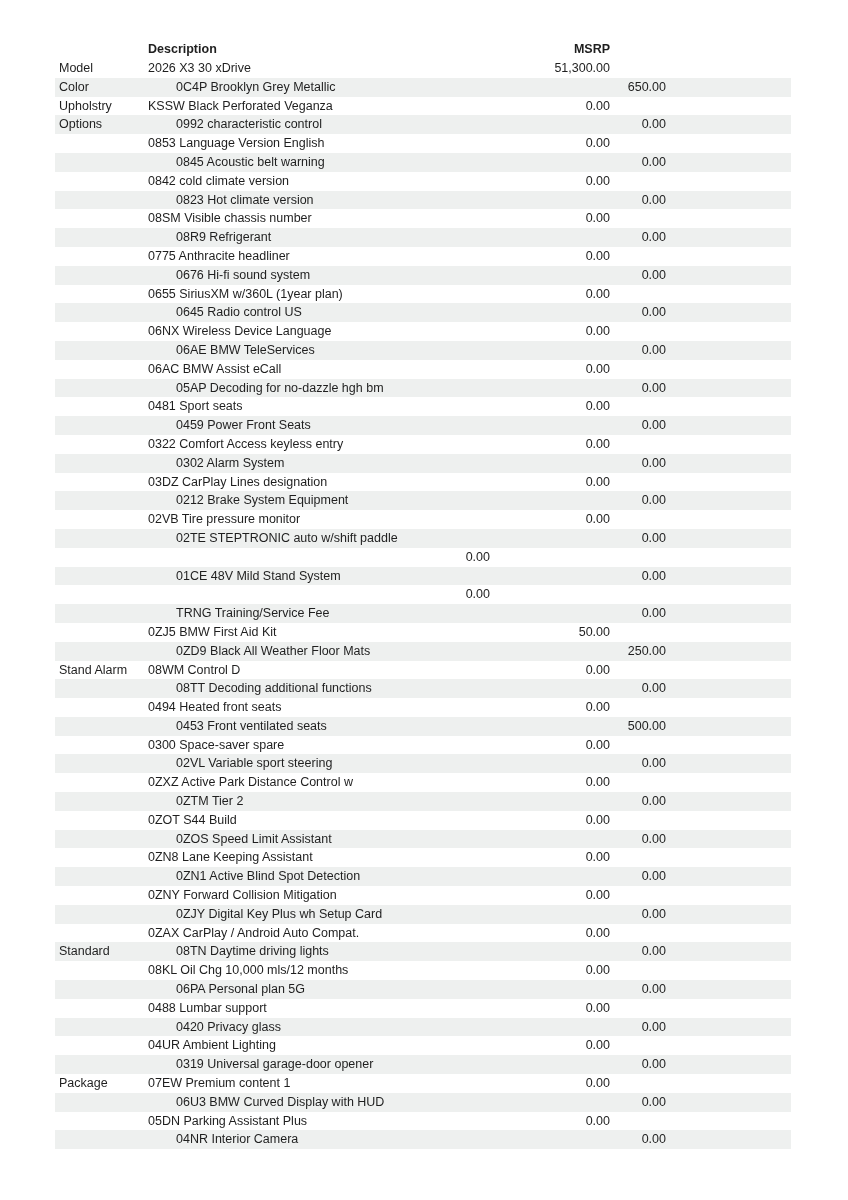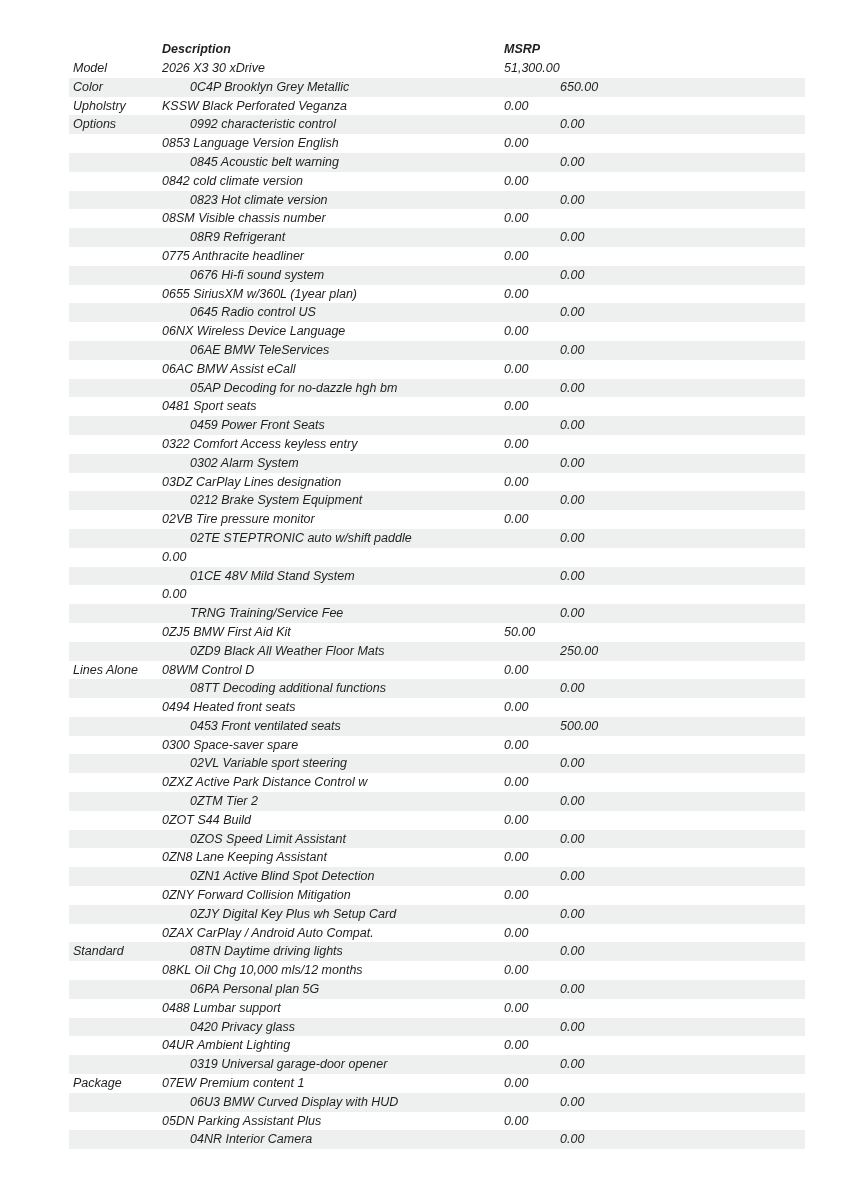--- a/index.html
+++ b/index.html
@@ -10,24 +10,23 @@
   body {
     width: 848px;
     height: 1200px;
     position: relative;
     font-family: "Liberation Sans", sans-serif;
     color: #1f1f1f;
     overflow: hidden;
   }
   .doc-table {
     position: absolute;
-    left: 69px;
+    left: 55px;
     top: 40px;
     width: 736px;
-    font-style: italic;
   }
   .trow {
     display: grid;
     grid-template-columns: 93px 342px 120px 1fr;
     height: 18.8px;
     line-height: 18.8px;
     font-size: 12.5px;
     background: #ffffff;
   }
   .trow.striped {
@@ -40,20 +39,21 @@
     line-height: 19px;
   }
   .cell {
     white-space: nowrap;
     overflow: hidden;
   }
   .cell.category {
     padding-left: 4px;
   }
   .cell.msrp {
+    text-align: right;
   }
   .cell.spacer {
     
   }
 </style>
 </head>
 <body>
 
 <div class="doc-table">
   <div class="trow header-row">
@@ -247,21 +247,21 @@
     <div class="cell msrp">50.00</div>
     <div class="cell spacer"></div>
   </div>
       <div class="trow striped">
     <div class="cell category"></div>
     <div class="cell description">0ZD9 Black All Weather Floor Mats</div>
     <div class="cell msrp">250.00</div>
     <div class="cell spacer"></div>
   </div>
       <div class="trow">
-    <div class="cell category">Lines Alone</div>
+    <div class="cell category">Stand Alarm</div>
     <div class="cell description">08WM Control D</div>
     <div class="cell msrp">0.00</div>
     <div class="cell spacer"></div>
   </div>
       <div class="trow striped">
     <div class="cell category"></div>
     <div class="cell description">08TT Decoding additional functions</div>
     <div class="cell msrp">0.00</div>
     <div class="cell spacer"></div>
   </div>

